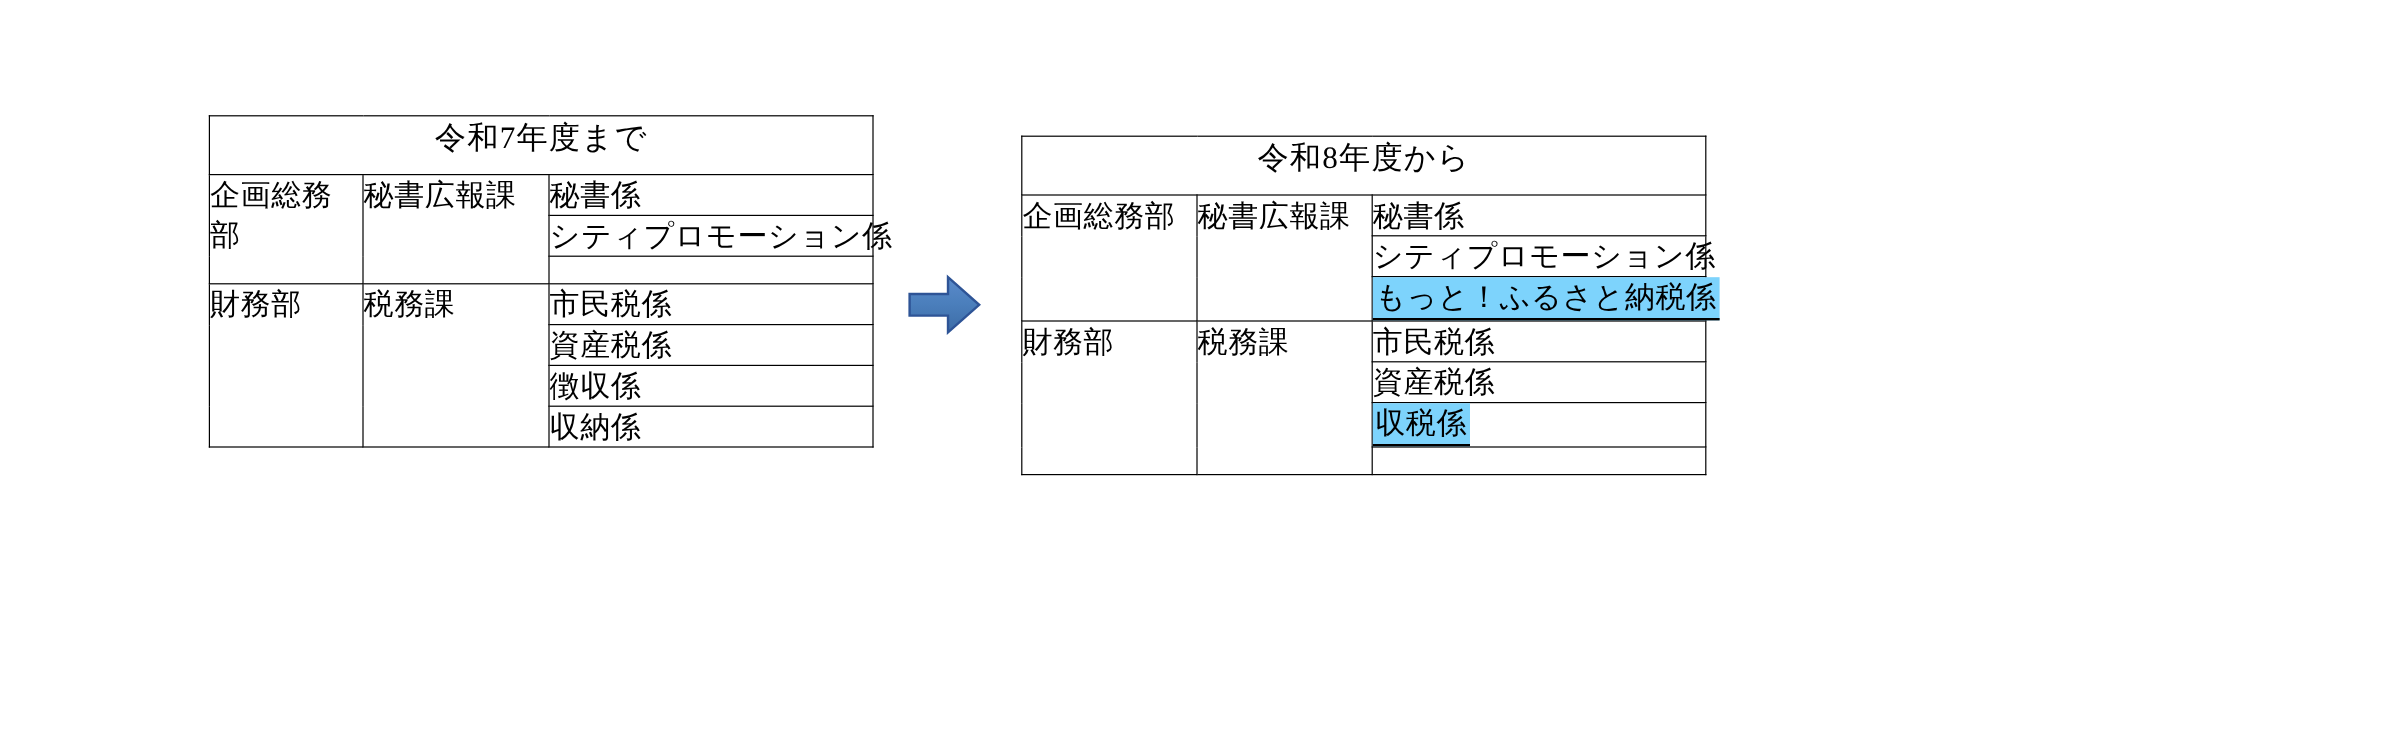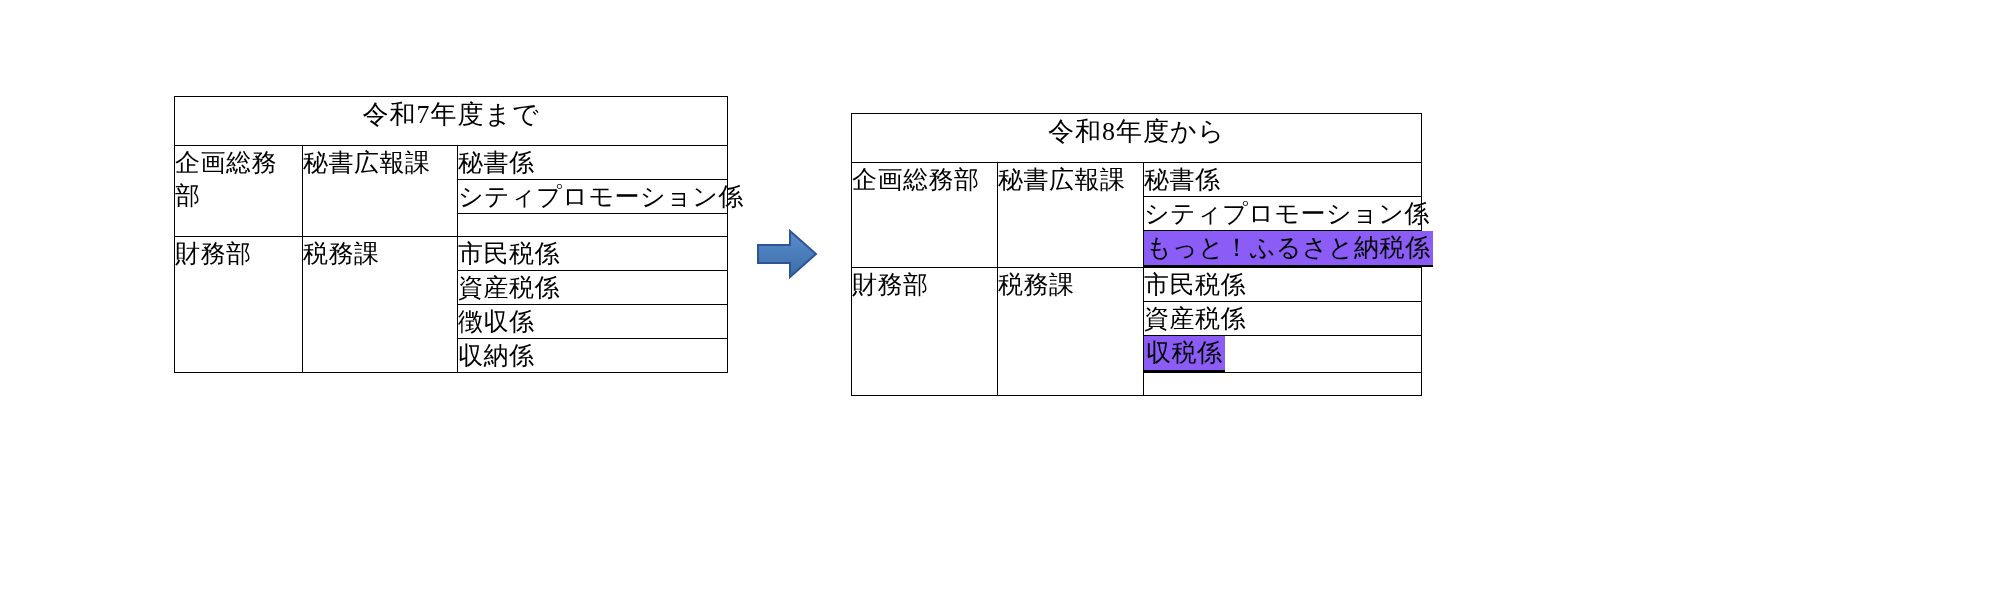--- a/index.html
+++ b/index.html
@@ -54,21 +54,21 @@
     height: 22px;
     white-space: nowrap;
   }
   .sec-cell.spacer {
     height: 22px;
   }
   .sec-text {
     display: inline-block;
   }
   .sec-text.marked {
-    background: #8b5cf6;
+    background: #7dd3fc;
     border-bottom: 2.2px solid #000000;
     padding: 0 2px 1px 2px;
     text-align: center;
   }
 
   
   #table-before {
     left: 141px;
     top: 96px;
     width: 553px;

